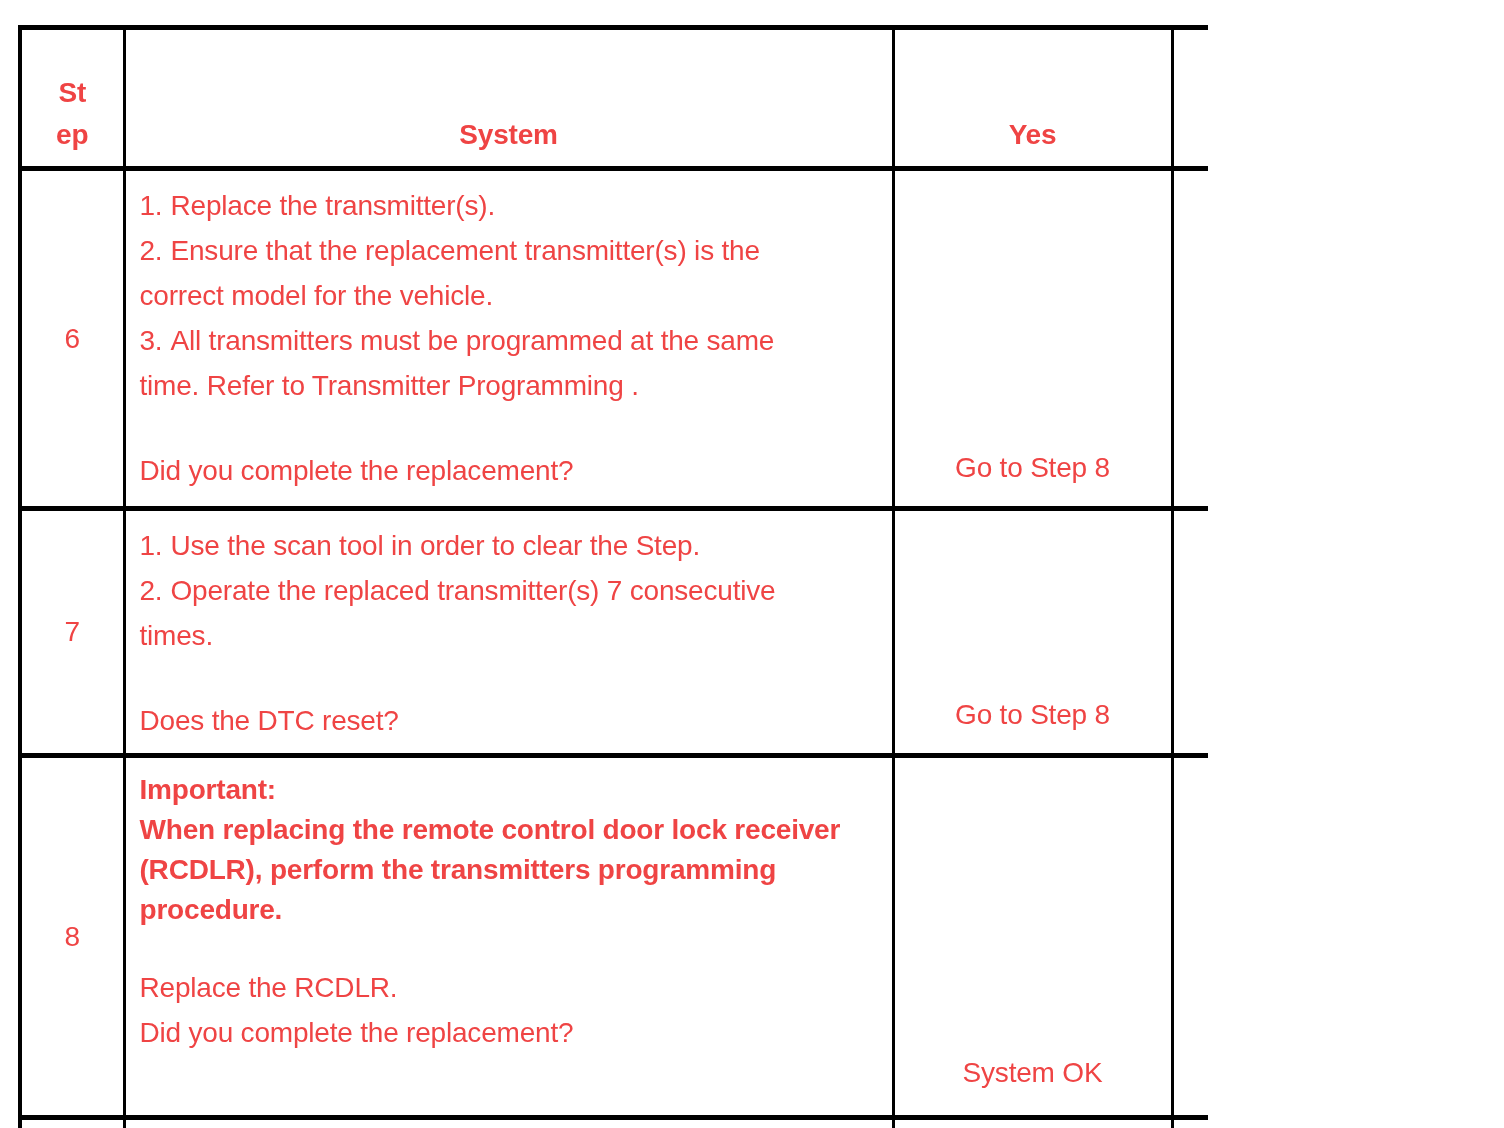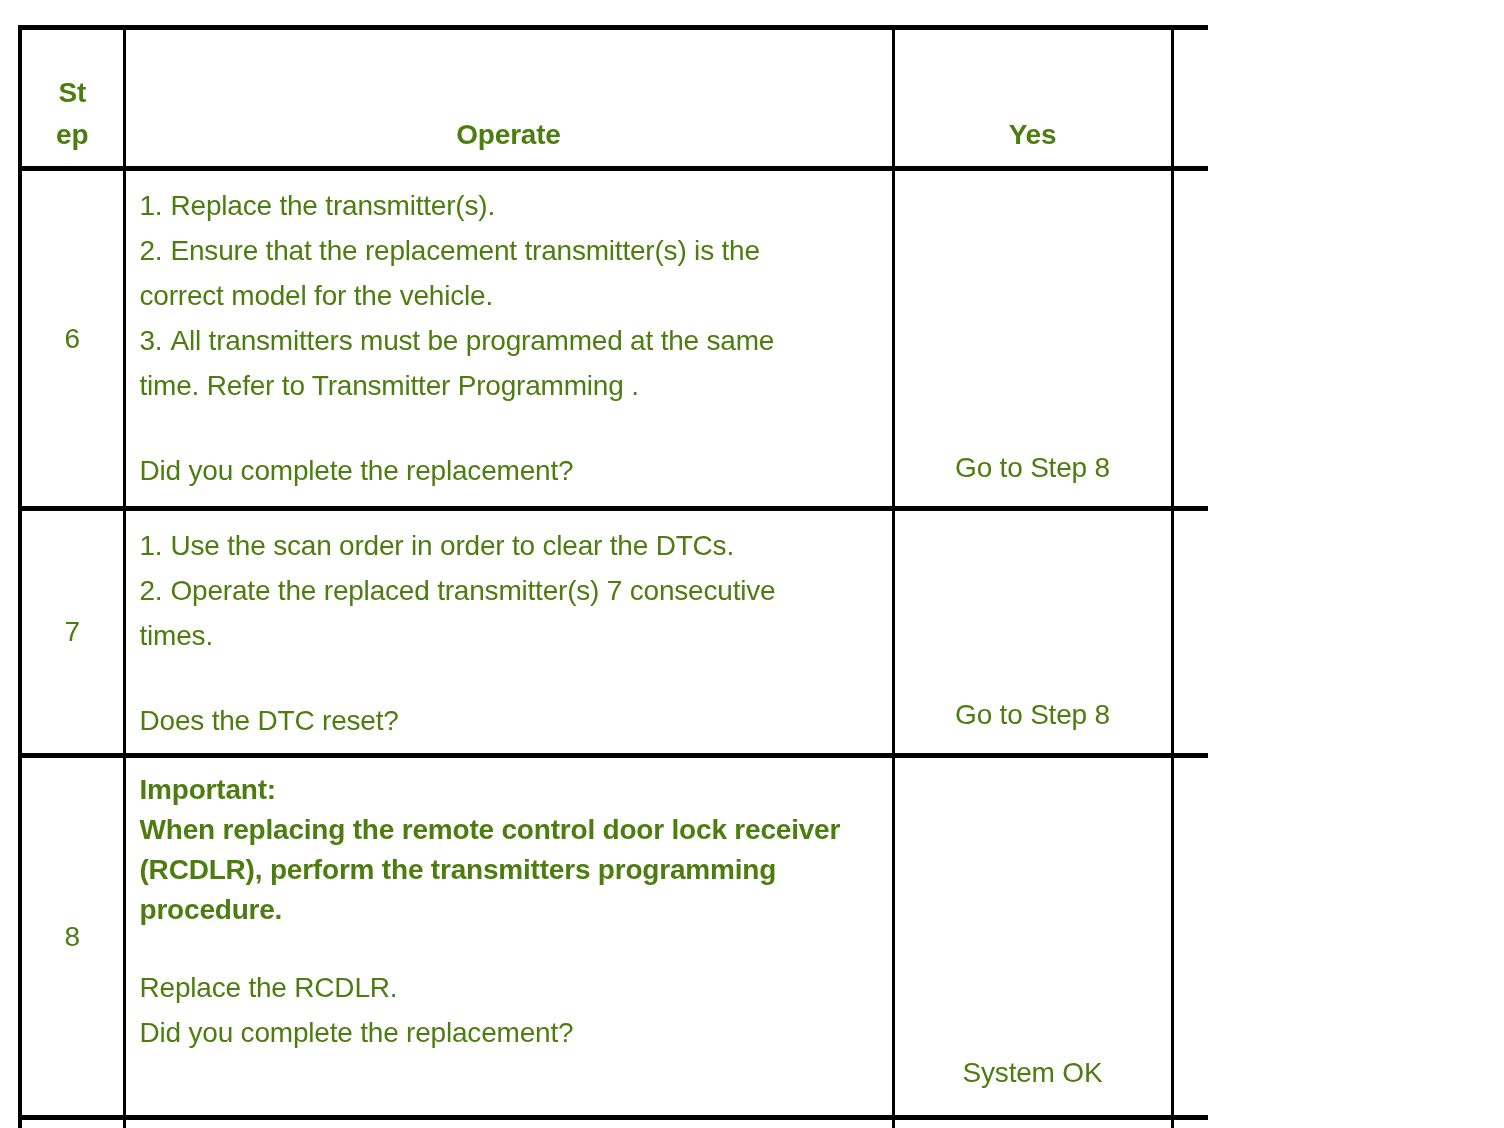--- a/index.html
+++ b/index.html
@@ -7,21 +7,21 @@
     padding: 0;
     background: #ffffff;
   }
   .page {
     position: relative;
     width: 1208px;
     height: 1128px;
     overflow: hidden;
     background: #ffffff;
     font-family: "Liberation Sans", sans-serif;
-    color: #4d7c0f;
+    color: #ef4444;
   }
   table.diag {
     position: absolute;
     left: 18px;
     top: 25px;
     width: 1434px;
     border-collapse: collapse;
     table-layout: fixed;
     border: 4px solid #000;
     font-size: 28px;
@@ -104,21 +104,21 @@
         <col class="c-yes">
         <col class="c-no">
     </colgroup>
 
     <tbody>
         <tr class="header-row">
       <th class="hcell">
         <div>St</div>
         <div>ep</div>
       </th>
-      <th class="hcell">Operate</th>
+      <th class="hcell">System</th>
       <th class="hcell">Yes</th>
       <th class="hcell">No</th>
     </tr>
 
     <tr class="row-6">
       <td class="step-cell">6</td>
       <td class="action-cell">
         <div class="line"><span class="num">1.</span><span>Replace the transmitter(s).</span></div>
         <div class="line"><span class="num">2.</span><span>Ensure that the replacement transmitter(s) is the</span></div>
         <div class="line">correct model for the vehicle.</div>
@@ -127,21 +127,21 @@
         <div class="spacer40"></div>
         <div class="line">Did you complete the replacement?</div>
       </td>
       <td class="result-cell v-bottom">Go to Step 8</td>
       <td class="result-cell v-middle">—</td>
     </tr>
 
     <tr class="row-7">
       <td class="step-cell">7</td>
       <td class="action-cell">
-        <div class="line"><span class="num">1.</span><span>Use the scan order in order to clear the DTCs.</span></div>
+        <div class="line"><span class="num">1.</span><span>Use the scan tool in order to clear the Step.</span></div>
         <div class="line"><span class="num">2.</span><span>Operate the replaced transmitter(s) 7 consecutive</span></div>
         <div class="line">times.</div>
         <div class="spacer40"></div>
         <div class="line">Does the DTC reset?</div>
       </td>
       <td class="result-cell v-bottom">Go to Step 8</td>
       <td class="result-cell v-bottom">System OK</td>
     </tr>
 
     <tr class="row-8">

